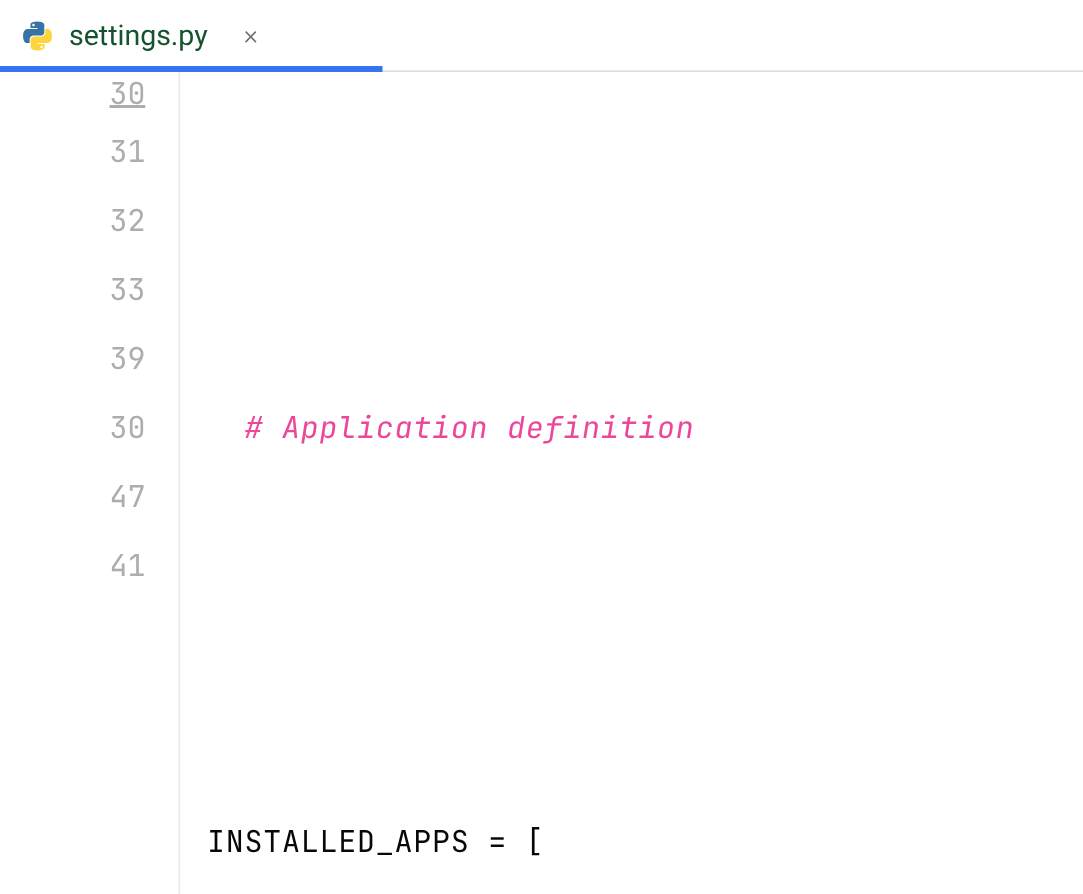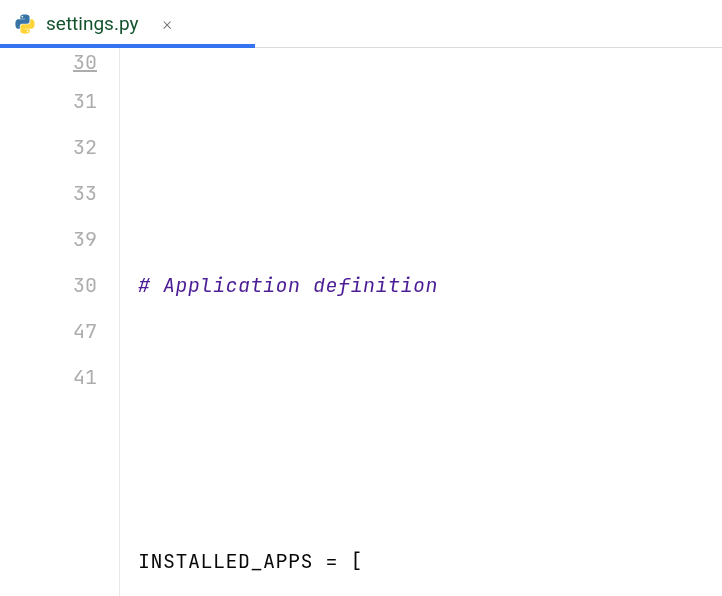--- a/index.html
+++ b/index.html
@@ -85,22 +85,23 @@
       white-space: pre;
       letter-spacing: 0.5px;
     }
     .code-line {
       height: 46px;
     }
     .code-line-cut {
       height: 30px;
     }
     .comment {
-      color: #4c1d95;
+      color: #ec4899;
       font-style: italic;
+      margin-left: 25px;
     }
   </style>
 </head>
 <body>
 
 <div class="tab-bar">
   <div class="tab">
     <span class="python-icon">
       <svg viewBox="0 0 32 32" width="22" height="22">
         <path d="M15.8 2c-7 0-6.6 3-6.6 3v3.2h6.7v.9H6.6S2 8.6 2 15.9s4 7 4 7h2.4v-3.3s-.1-4 3.9-4h6.6s3.7.1 3.7-3.6V5.6S23.2 2 15.8 2zm-3.7 2.1c.7 0 1.2.5 1.2 1.2s-.5 1.2-1.2 1.2-1.2-.5-1.2-1.2.5-1.2 1.2-1.2z" fill="#3773a5"></path>

